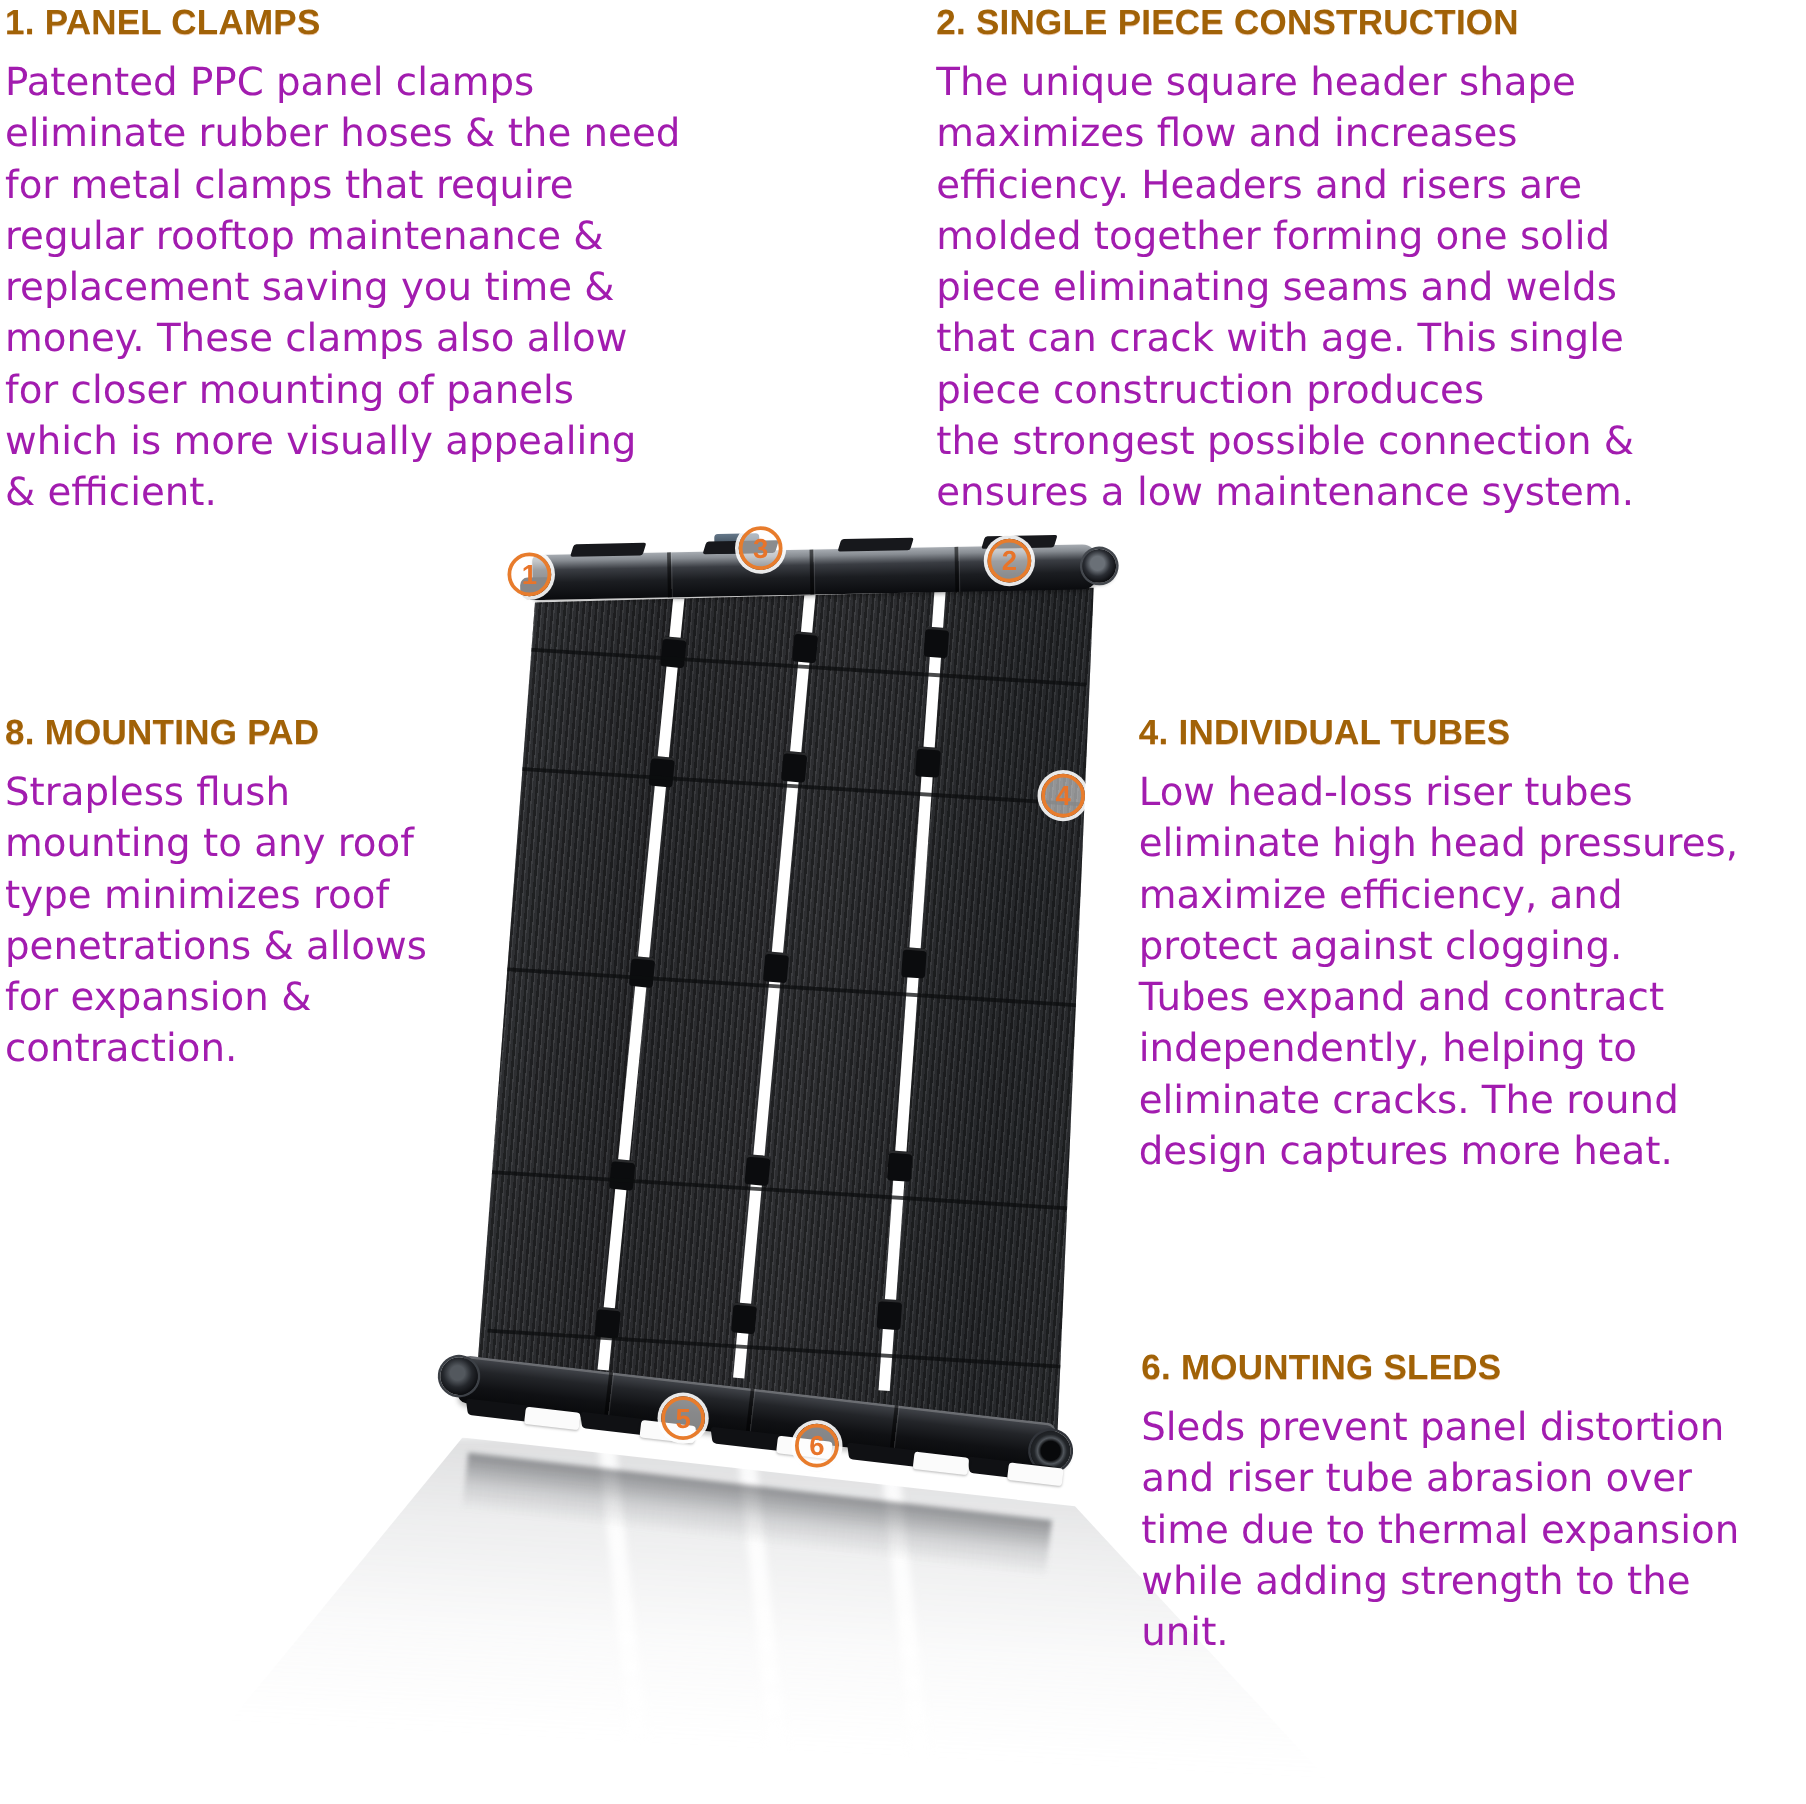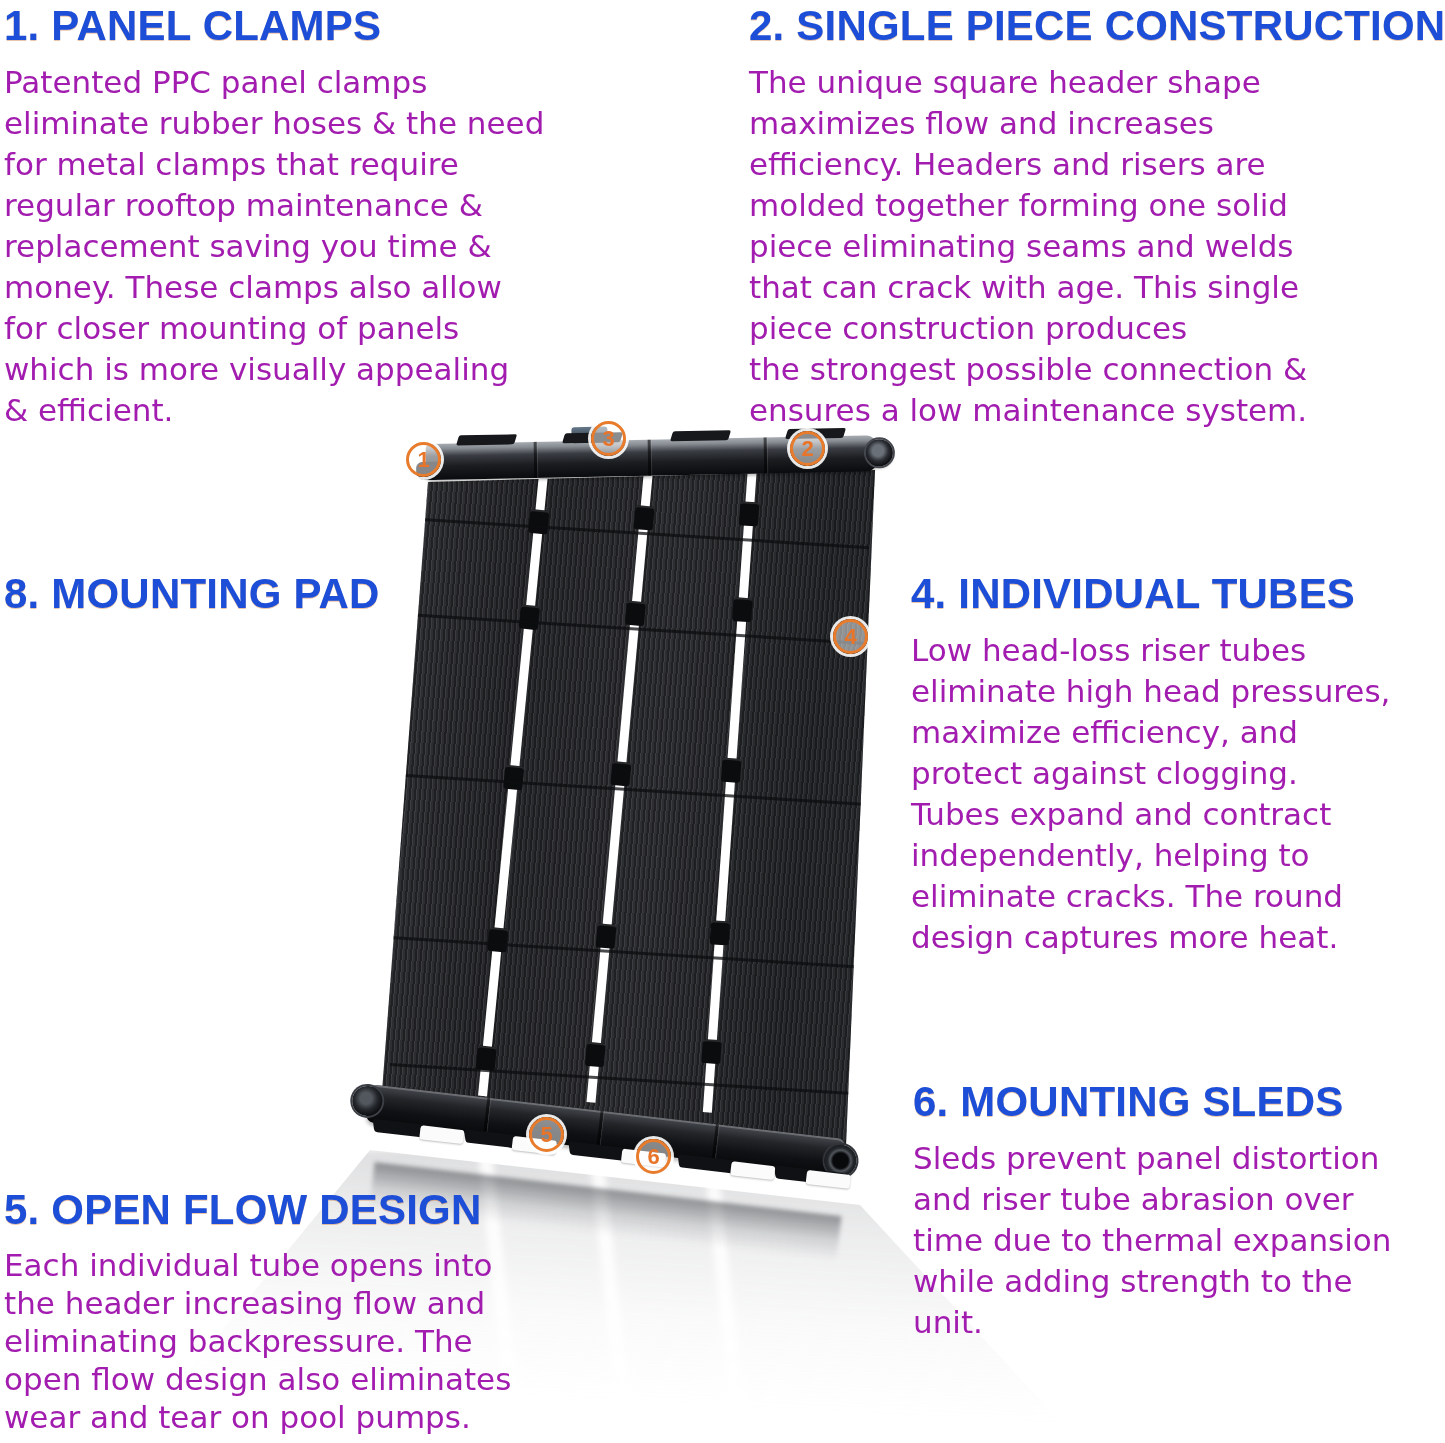--- a/index.html
+++ b/index.html
@@ -2,21 +2,21 @@
 <html><head>
 <meta charset="utf-8">
 <style>
   html,body{margin:0;padding:0;background:#fff;}
   .canvas{position:relative;width:1445px;height:1443px;background:#ffffff;overflow:hidden;
           font-family:"DejaVu Sans",sans-serif;}
 
   
   .sec{position:absolute;z-index:6;}
   .sec h2{margin:0 0 12px 0;font-family:"Liberation Sans",sans-serif;font-weight:bold;
-          font-size:42px;line-height:1.15;color:#1d4ed8;letter-spacing:.2px;white-space:nowrap;
+          font-size:28px;line-height:1.15;color:#a16207;letter-spacing:.2px;white-space:nowrap;
           text-shadow:0 1px 0 rgba(197,90,10,.35);}
   .sec p{margin:0;font-size:31px;line-height:41px;color:#a21caf;white-space:pre-line;}
   .s1{left:4px;top:2px;width:700px;}
   .s2{left:749px;top:2px;width:700px;}
   .s3{left:4px;top:570px;width:440px;}
   .s4{left:911px;top:570px;width:540px;}
   .s5{left:4px;top:1186px;width:620px;}
   .s5 p{line-height:38px;}
   .s6{left:913px;top:1078px;width:540px;}
 
@@ -196,42 +196,40 @@
 molded together forming one solid
 piece eliminating seams and welds
 that can crack with age. This single
 piece construction produces
 the strongest possible connection &amp;
 ensures a low maintenance system.</p>
   </section>
 
   <section class="sec s3">
     <h2>8. MOUNTING PAD</h2>
+    <p>Strapless flush
+mounting to any roof
+type minimizes roof
+penetrations &amp; allows
+for expansion &amp;
+contraction.</p>
   </section>
 
   <section class="sec s4">
     <h2>4. INDIVIDUAL TUBES</h2>
     <p>Low head-loss riser tubes
 eliminate high head pressures,
 maximize efficiency, and
 protect against clogging.
 Tubes expand and contract
 independently, helping to
 eliminate cracks. The round
 design captures more heat.</p>
   </section>
 
-  <section class="sec s5">
-    <h2>5. OPEN FLOW DESIGN</h2>
-    <p>Each individual tube opens into
-the header increasing flow and
-eliminating backpressure. The
-open flow design also eliminates
-wear and tear on pool pumps.</p>
-  </section>
 
   <section class="sec s6">
     <h2>6. MOUNTING SLEDS</h2>
     <p>Sleds prevent panel distortion
 and riser tube abrasion over
 time due to thermal expansion
 while adding strength to the
 unit.</p>
   </section>
 

